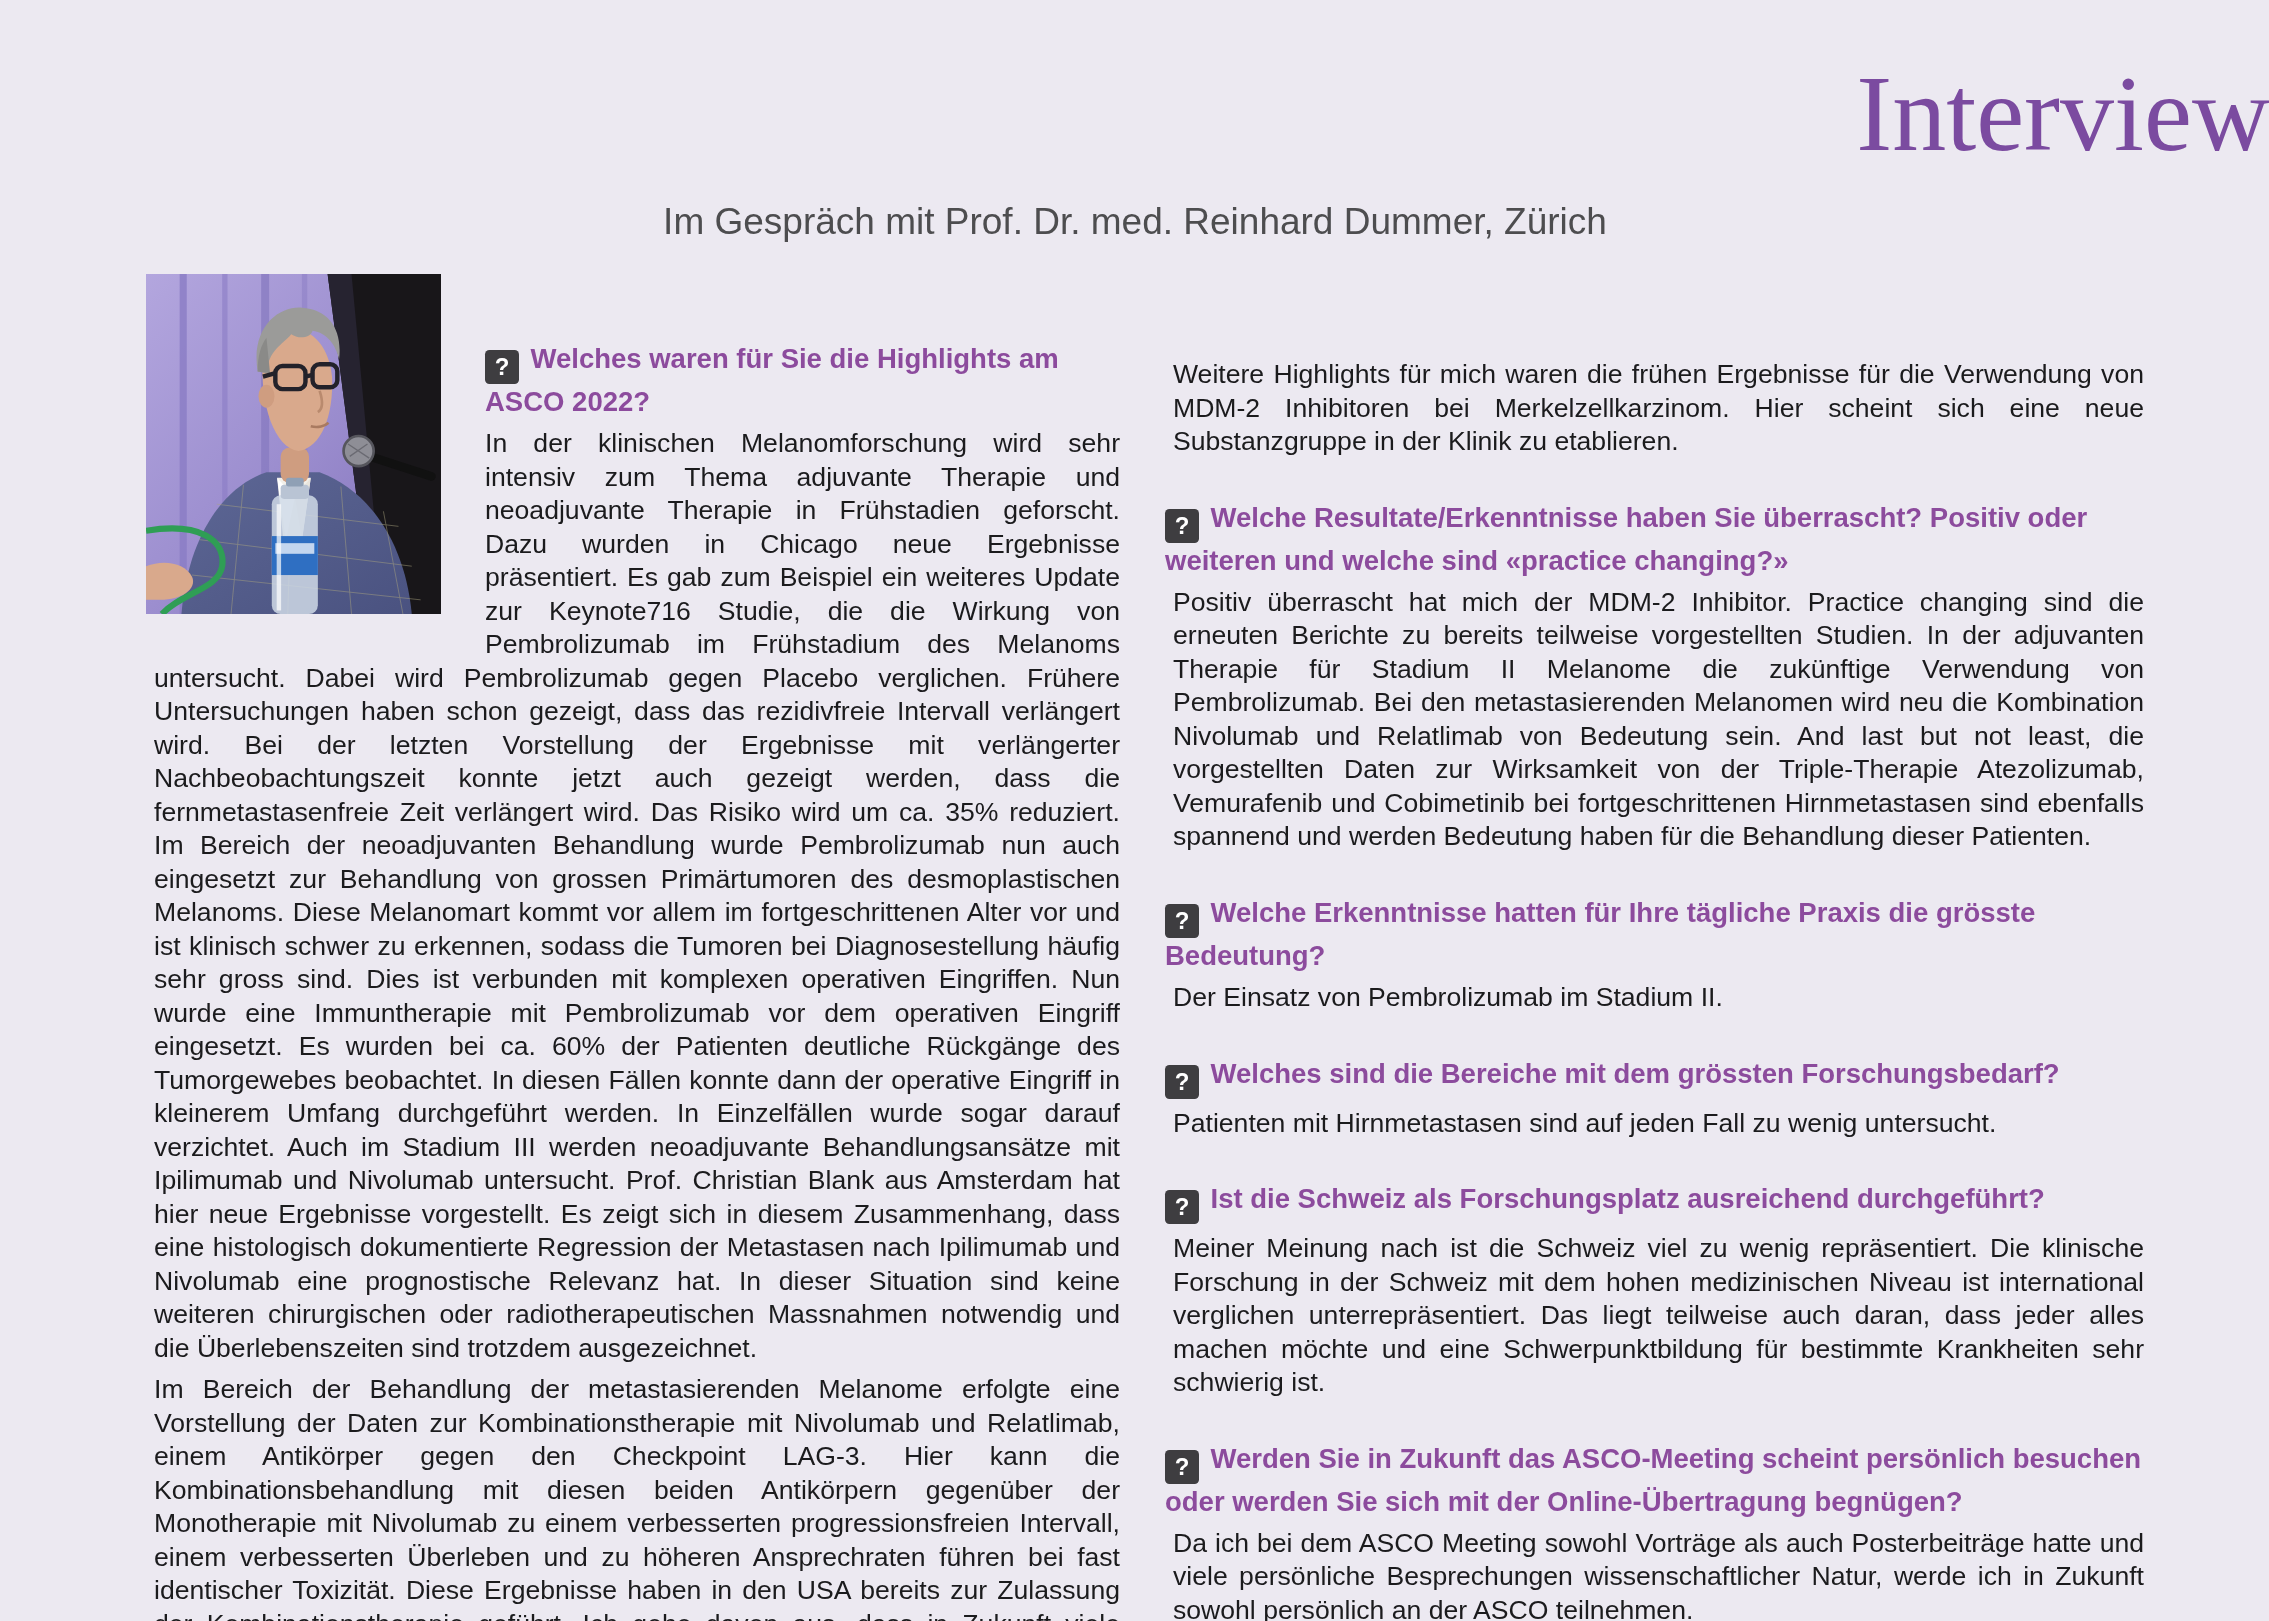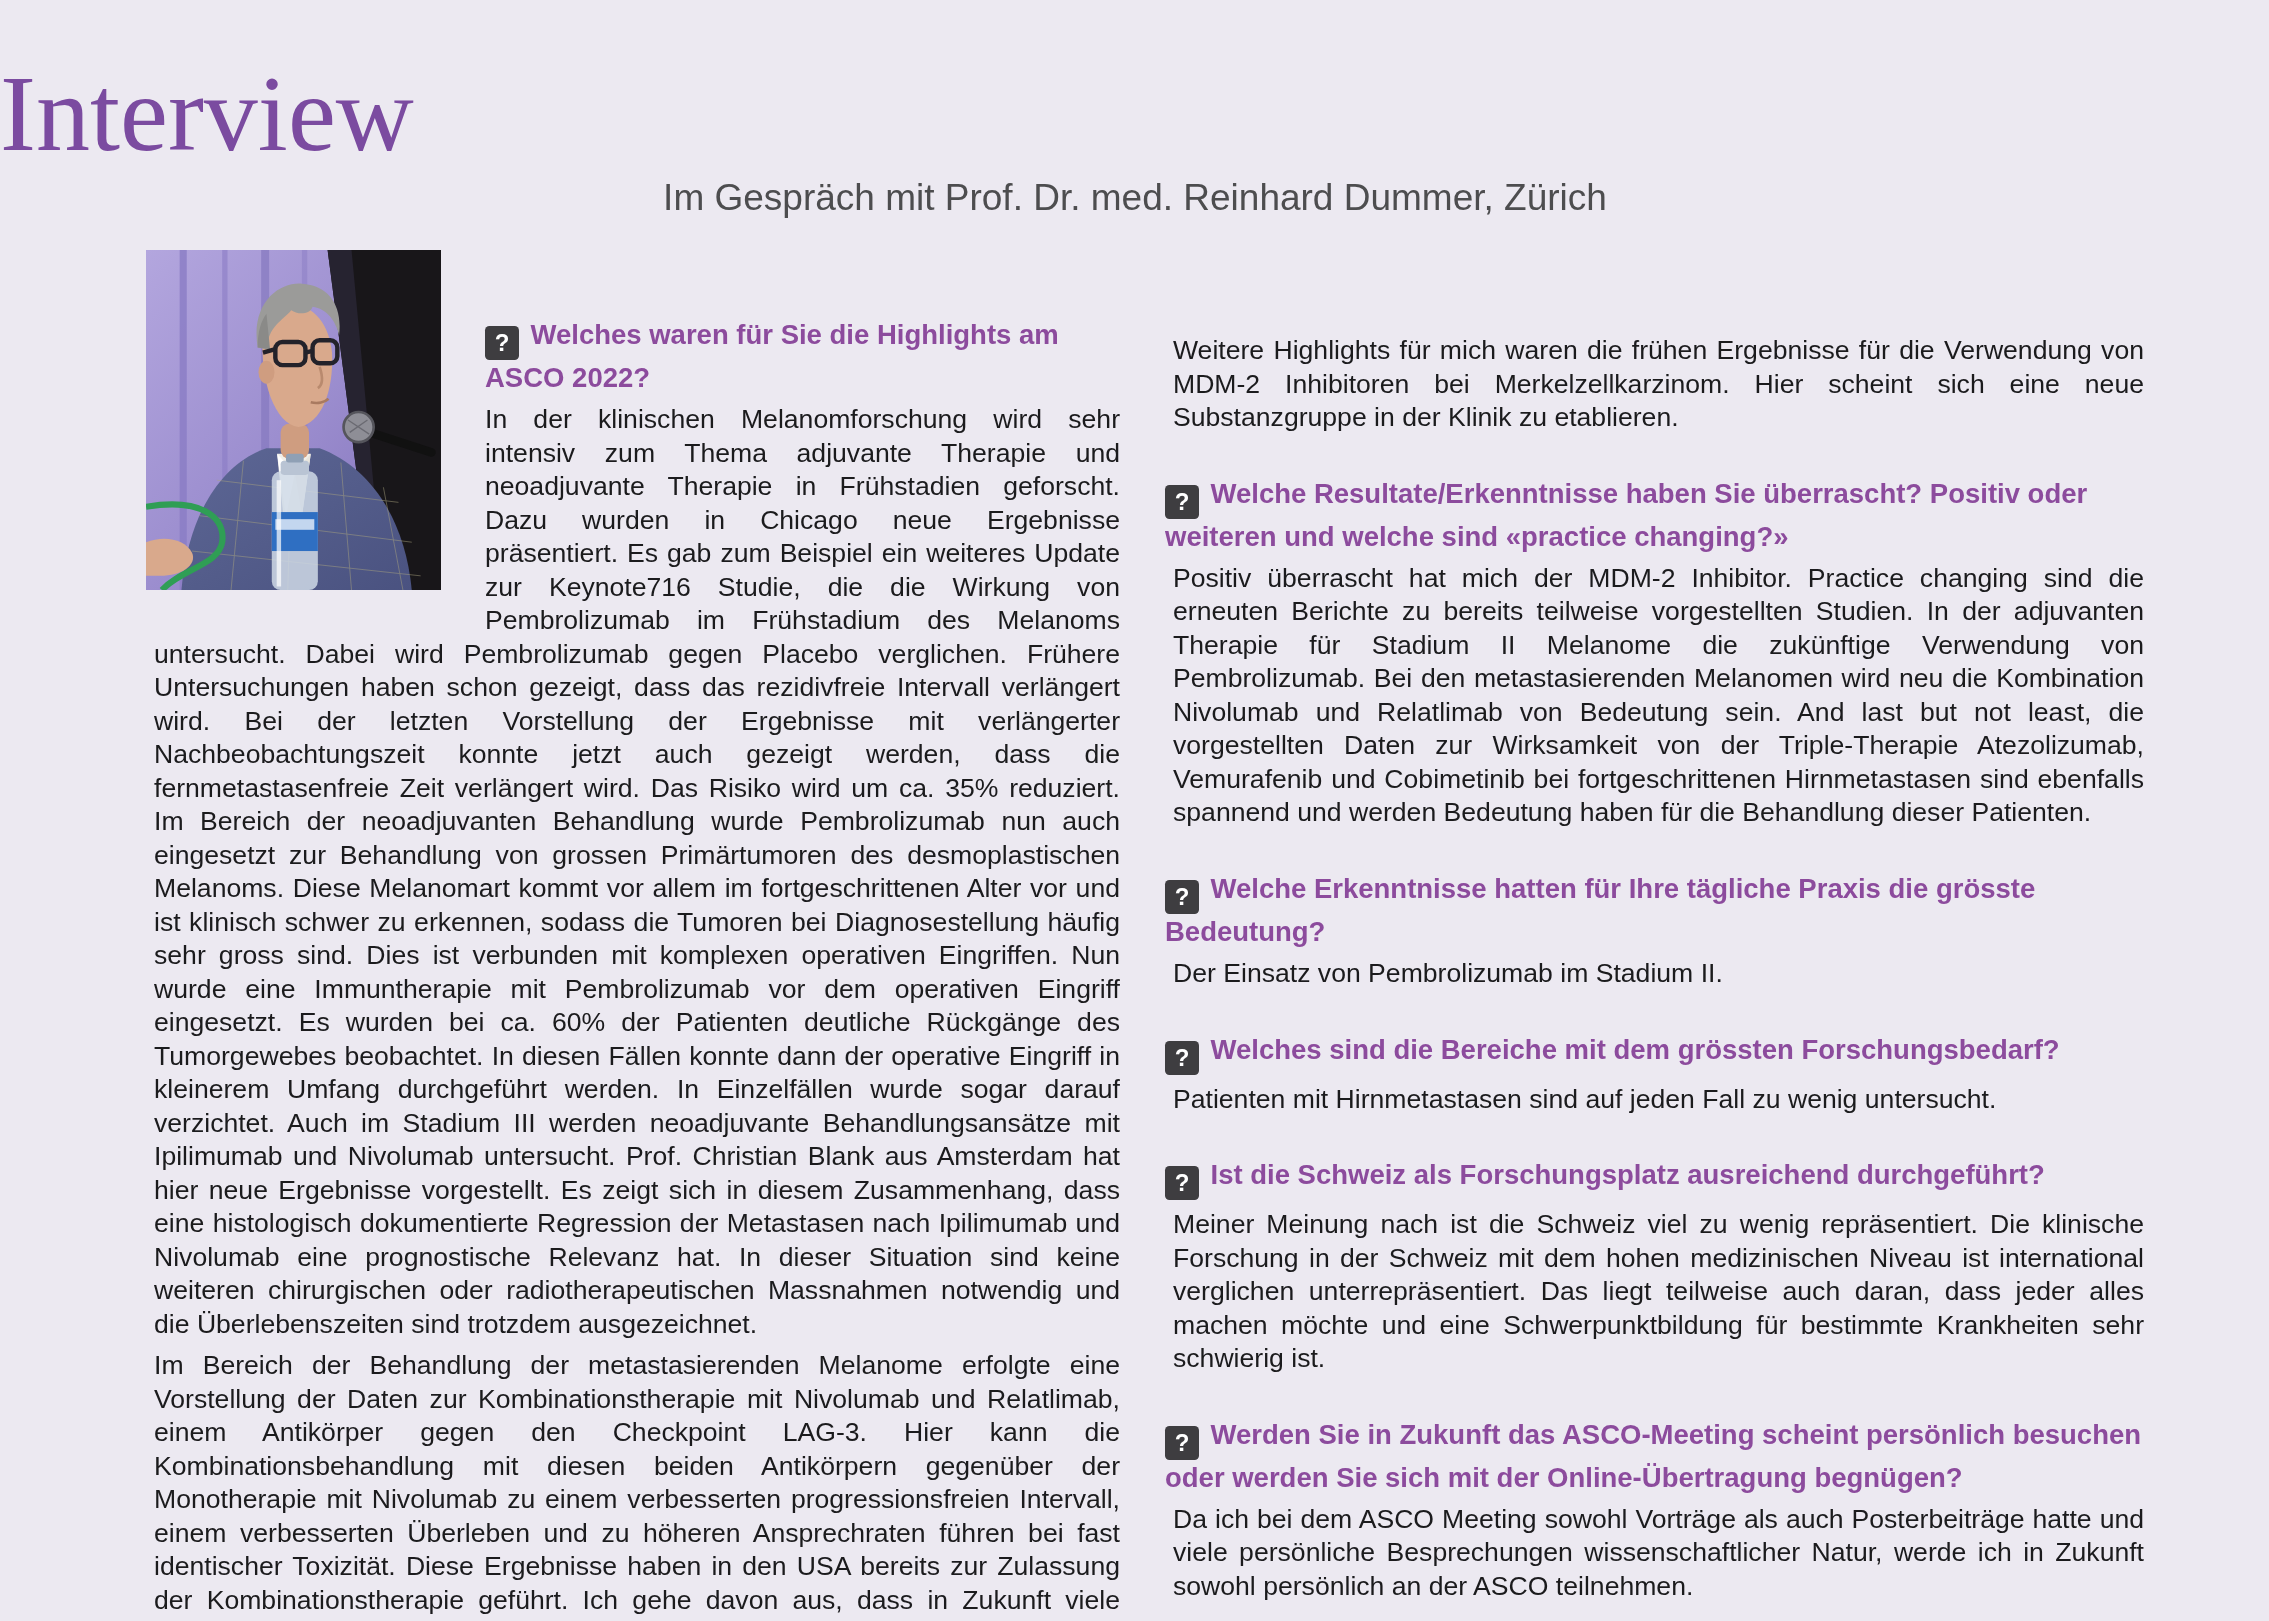--- a/index.html
+++ b/index.html
@@ -8,28 +8,28 @@
     background:#ECE9F1;
     font-family:"Liberation Sans", sans-serif;
     color:#1B1B1D;
     overflow:hidden;
   }
   .page{width:2270px;height:1622px;position:relative;overflow:hidden;}
 
   
   .page-title{
     margin:0;padding-top:55px;
-    text-align:left;
+    text-align:right;
     font-family:"Liberation Serif", serif;
     font-weight:normal;
     font-size:108px;line-height:1.1;
     color:#7B4BA0;
   }
   .page-subtitle{
-    margin-top:2px;
+    margin-top:26px;
     text-align:center;
     font-size:37px;line-height:1.2;
     color:#4D4D4F;
   }
 
   
   .content{
     display:flex;
     padding:30px 106px 0 146px;
     gap:37px;

